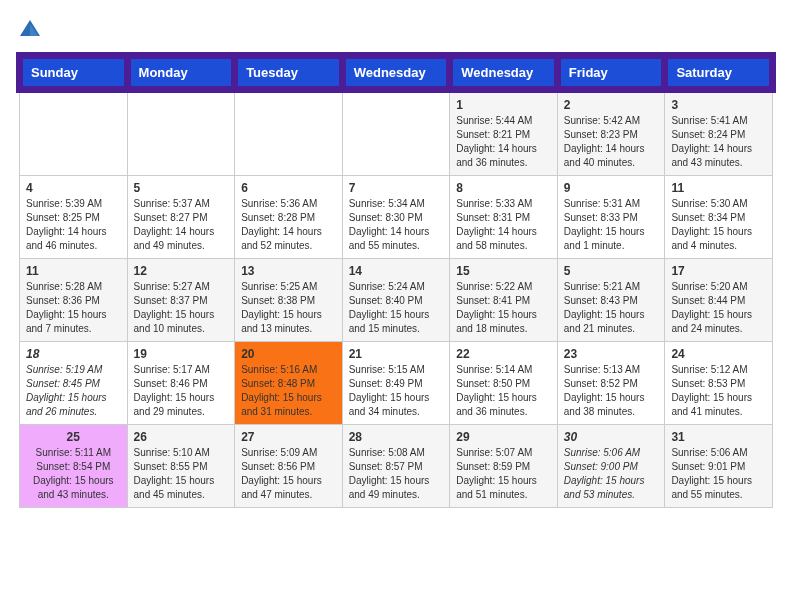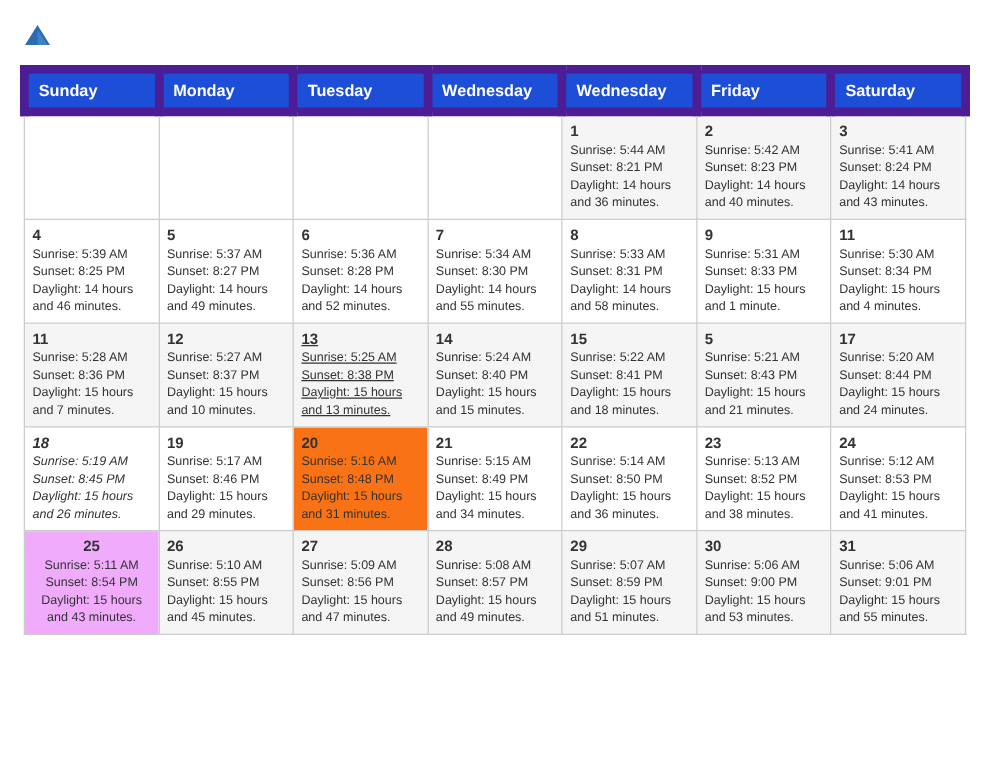--- a/index.html
+++ b/index.html
@@ -171,21 +171,21 @@
       </tr>
       <tr>
         <td style="background-color: rgb(245, 245, 245);">
           <span class="day-number">11</span>
           <div class="day-info">Sunrise: 5:28 AM<br>Sunset: 8:36 PM<br>Daylight: 15 hours<br>and 7 minutes.</div>
         </td>
         <td style="background-color: rgb(245, 245, 245);">
           <span class="day-number">12</span>
           <div class="day-info">Sunrise: 5:27 AM<br>Sunset: 8:37 PM<br>Daylight: 15 hours<br>and 10 minutes.</div>
         </td>
-        <td style="background-color: rgb(245, 245, 245); text-decoration: underline;">
+        <td style="background-color: rgb(245, 245, 245);">
           <span class="day-number">13</span>
           <div class="day-info">Sunrise: 5:25 AM<br>Sunset: 8:38 PM<br>Daylight: 15 hours<br>and 13 minutes.</div>
         </td>
         <td style="background-color: rgb(245, 245, 245);">
           <span class="day-number">14</span>
           <div class="day-info">Sunrise: 5:24 AM<br>Sunset: 8:40 PM<br>Daylight: 15 hours<br>and 15 minutes.</div>
         </td>
         <td style="background-color: rgb(245, 245, 245);">
           <span class="day-number">15</span>
           <div class="day-info">Sunrise: 5:22 AM<br>Sunset: 8:41 PM<br>Daylight: 15 hours<br>and 18 minutes.</div>
@@ -243,21 +243,21 @@
           <div class="day-info">Sunrise: 5:09 AM<br>Sunset: 8:56 PM<br>Daylight: 15 hours<br>and 47 minutes.</div>
         </td>
         <td style="background-color: rgb(245, 245, 245);">
           <span class="day-number">28</span>
           <div class="day-info">Sunrise: 5:08 AM<br>Sunset: 8:57 PM<br>Daylight: 15 hours<br>and 49 minutes.</div>
         </td>
         <td style="background-color: rgb(245, 245, 245);">
           <span class="day-number">29</span>
           <div class="day-info">Sunrise: 5:07 AM<br>Sunset: 8:59 PM<br>Daylight: 15 hours<br>and 51 minutes.</div>
         </td>
-        <td style="background-color: rgb(245, 245, 245);">
+        <td style="background-color: rgb(245, 245, 245); font-style: italic;">
           <span class="day-number">30</span>
           <div class="day-info">Sunrise: 5:06 AM<br>Sunset: 9:00 PM<br>Daylight: 15 hours<br>and 53 minutes.</div>
         </td>
         <td style="background-color: rgb(245, 245, 245);">
           <span class="day-number">31</span>
           <div class="day-info">Sunrise: 5:06 AM<br>Sunset: 9:01 PM<br>Daylight: 15 hours<br>and 55 minutes.</div>
         </td>
       </tr>
     </tbody>
 </table>

